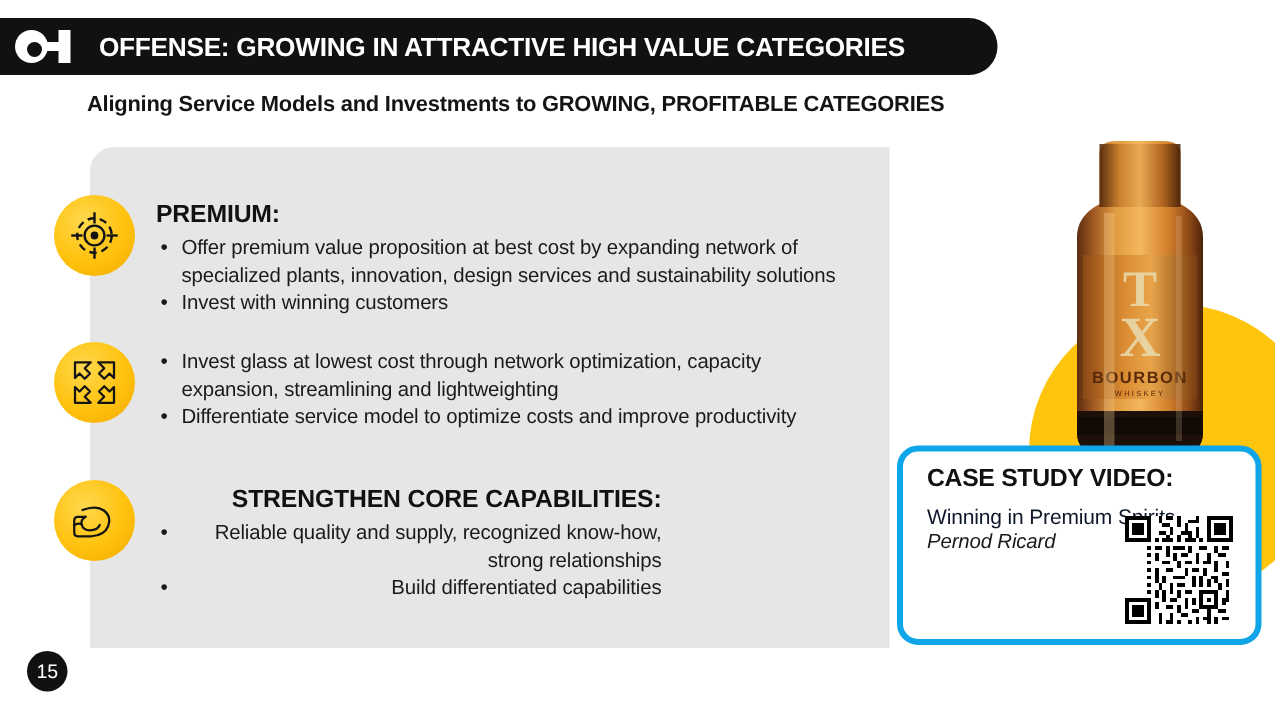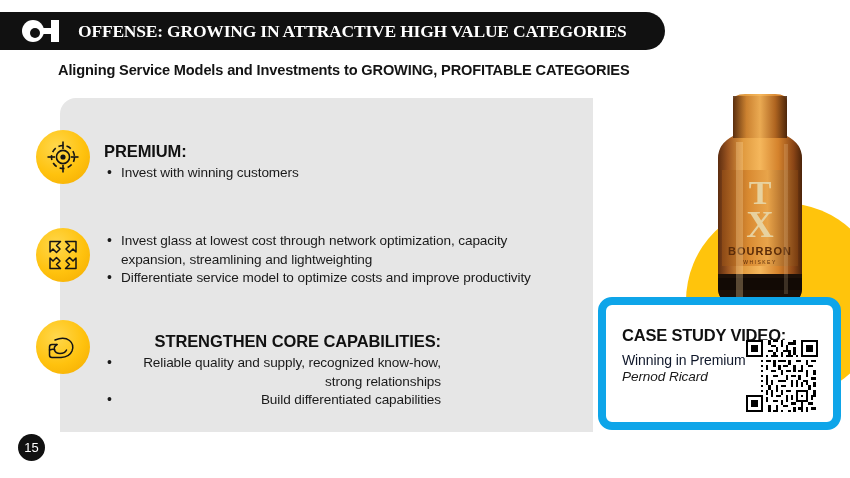--- a/index.html
+++ b/index.html
@@ -23,22 +23,21 @@
     position: absolute;
     left: 0px;
     top: 12px;
     width: 665px;
     height: 38px;
     background: #111111;
     border-radius: 0 19px 19px 0;
     display: flex;
     align-items: center;
     box-sizing: border-box;
-    padding-left: 20px;
-    font-family: Liberation Serif, serif;
+    padding-left: 8px;
   }
   #logo-mark {
     width: 46px;
     height: 26px;
     position: relative;
     flex: 0 0 auto;
     margin-right: 12px;
   }
   .logo-o {
     position: absolute;
@@ -149,21 +148,21 @@
     margin-right: 14px;
   }
   .icon-badge svg { display: block; }
 
   .section-body { padding-top: 4px; }
   .section-heading {
     font-size: 16.5px;
     font-weight: bold;
     color: #111111;
     letter-spacing: -0.1px;
-    margin: 8px 0 3px 0;
+    margin: 0 0 3px 0;
     white-space: nowrap;
   }
   .bullets {
     margin: 0;
     padding: 0;
     list-style: none;
   }
   .bullets li {
     position: relative;
     padding-left: 17px;
@@ -182,24 +181,24 @@
   }
 
   
   #case-study-card {
     position: absolute;
     left: 598px;
     top: 297px;
     width: 243px;
     height: 133px;
     background: #ffffff;
-    border: 8px solid #0ea5e9;
+    border: 4px solid #0ea5e9;
     border-radius: 14px;
     box-sizing: border-box;
-    padding: 21px 14px 0 16px;
+    padding: 9px 14px 0 16px;
   }
   #case-study-title {
     font-size: 16.5px;
     font-weight: bold;
     color: #111111;
     letter-spacing: -0.2px;
     white-space: nowrap;
   }
   #case-study-subtitle {
     font-size: 14px;
@@ -324,20 +323,21 @@
           <line x1="17" y1="25" x2="17" y2="32.5"></line>
           <line x1="1.5" y1="17" x2="9" y2="17"></line>
           <line x1="25" y1="17" x2="32.5" y2="17"></line>
         </g>
         <circle cx="17" cy="17" r="2.6" fill="#141414"></circle>
       </svg>
     </div>
     <div class="section-body">
       <div class="section-heading">PREMIUM:</div>
       <ul class="bullets">
+        <li style="width:470px">Offer premium value proposition at best cost by expanding network of specialized plants, innovation, design services and sustainability solutions</li>
         <li>Invest with winning customers</li>
       </ul>
     </div>
   </div>
 
   <div class="section" id="section-mainstream">
     <div class="icon-badge">
       <svg width="34" height="34" viewBox="0 0 34 34">
         <g fill="none" stroke="#141414" stroke-width="1.5" stroke-linejoin="round">
           <path d="M14.5 3.5 L4 3.5 L4 14 L7 11 L10.5 14.5 L14 11 L10.5 7.5 Z"></path>

